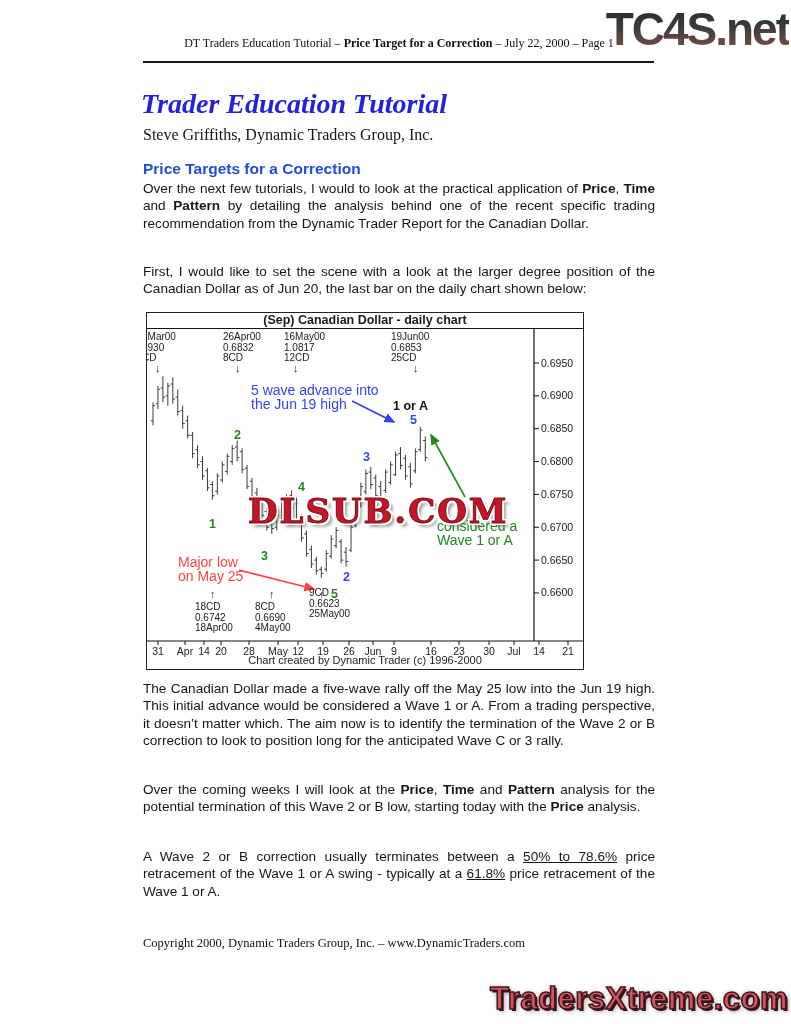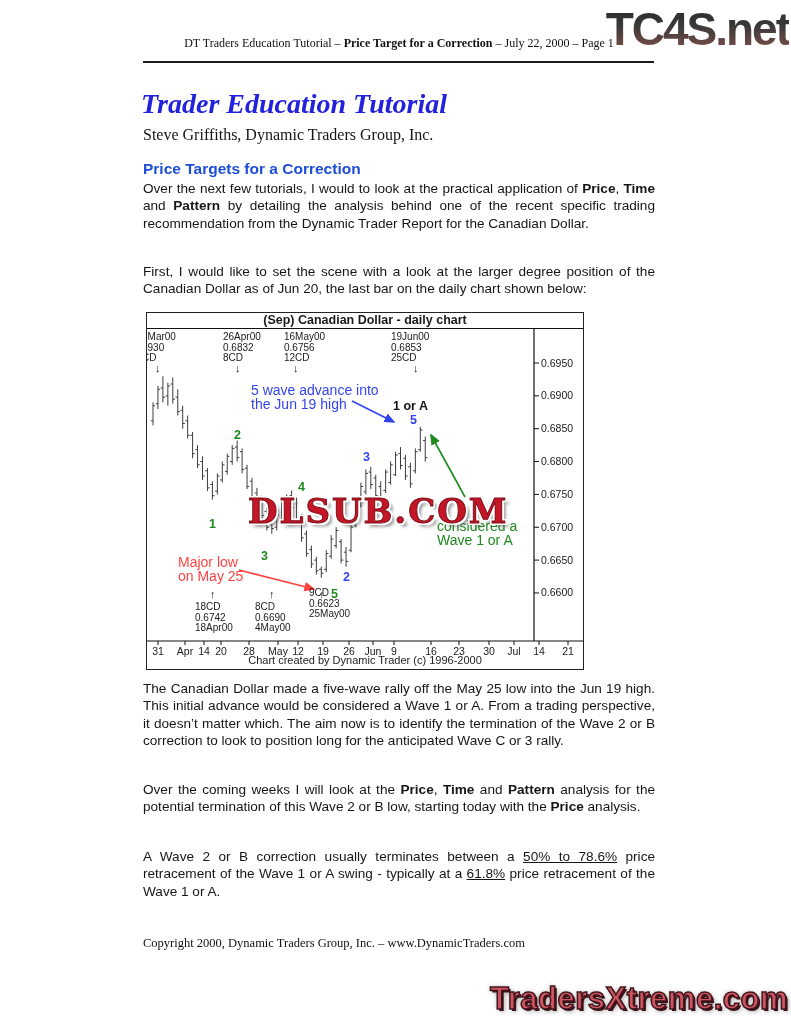--- a/index.html
+++ b/index.html
@@ -434,21 +434,21 @@
       <div class="swing" style="left: 76px; top: 19px;">
         <div>26Apr00</div>
         <div>0.6832</div>
         <div>8CD</div>
       </div>
       <div class="sarrow" style="left: 88px; top: 50px;">
         <div>↓</div>
       </div>
       <div class="swing" style="left: 137px; top: 19px;">
         <div>16May00</div>
-        <div>0.6756</div>
+        <div>1.0817</div>
         <div>12CD</div>
       </div>
       <div class="sarrow" style="left: 146px; top: 50px;">
         <div>↓</div>
       </div>
       <div class="swing" style="left: 244px; top: 19px;">
         <div>19Jun00</div>
         <div>0.6853</div>
         <div>25CD</div>
       </div>

